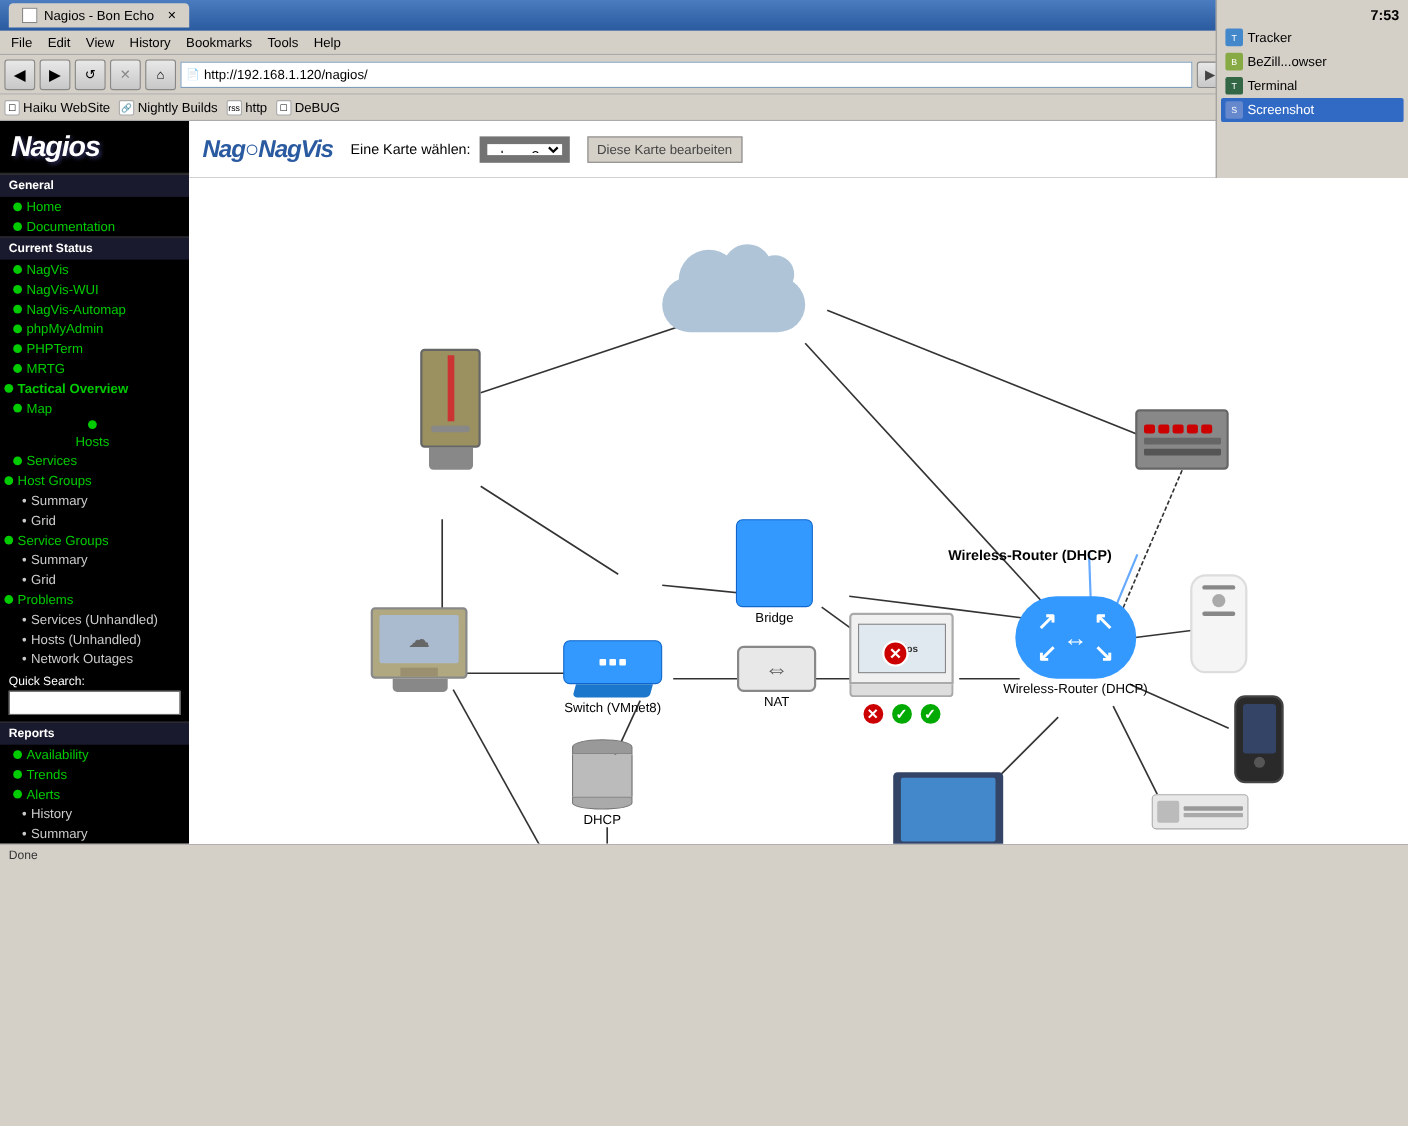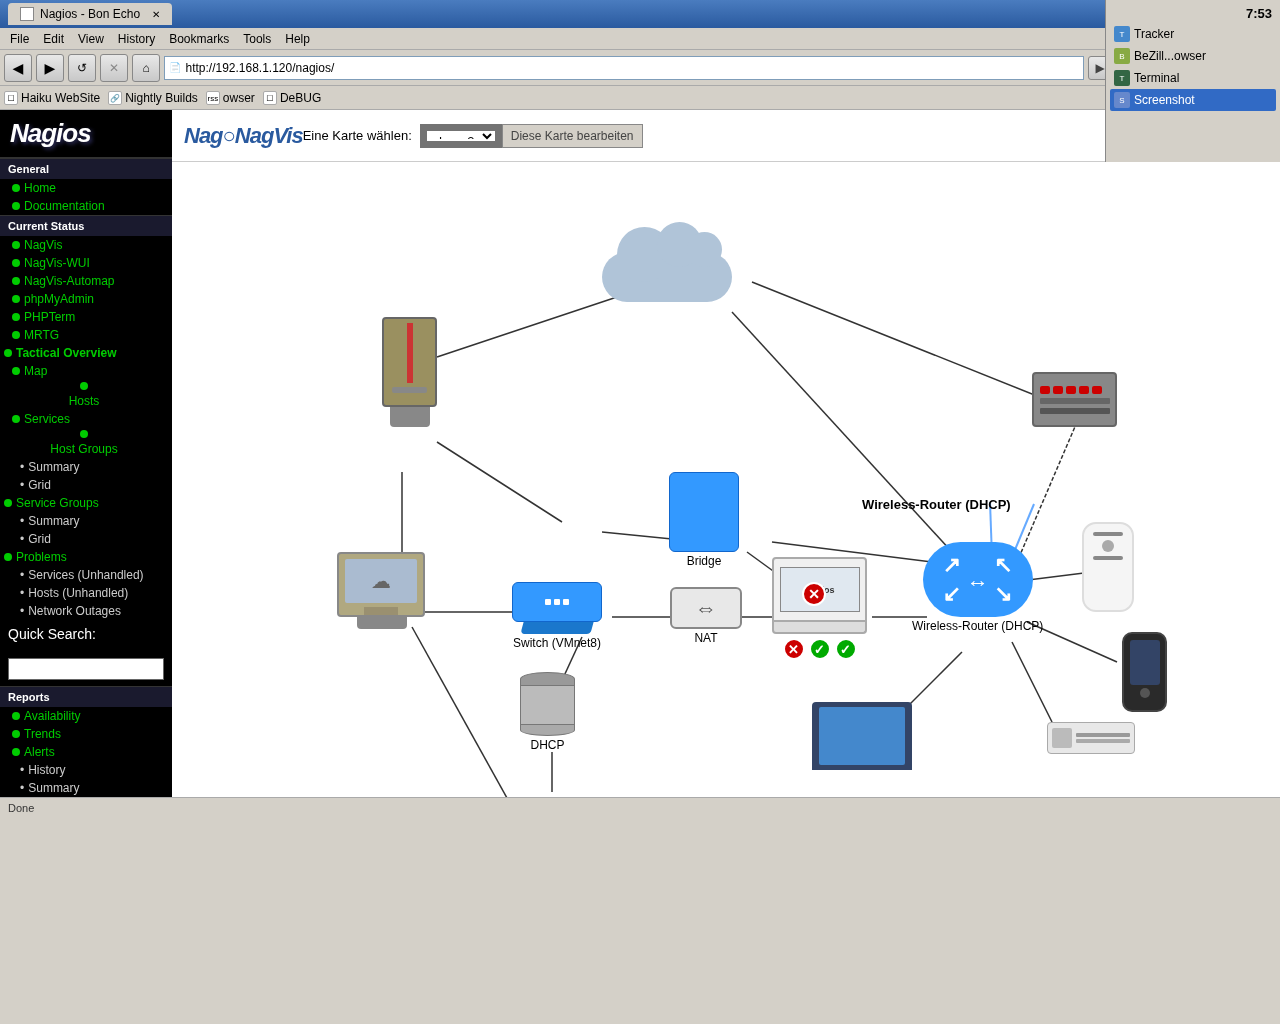--- a/index.html
+++ b/index.html
@@ -168,38 +168,38 @@
     }
     .sidebar-item .dot {
       width: 8px; height: 8px;
       border-radius: 50%;
       background: #00cc00;
       flex-shrink: 0;
     }
     .sidebar-item.no-dot { padding-left: 20px; color: #ccc; }
     .sidebar-item.no-dot:before { content: "• "; color: #ccc; }
     .quick-search { padding: 6px 8px; }
-    .quick-search label { color: white; font-size: 14px; display: block; margin-bottom: 16px; }
+    .quick-search label { color: white; font-size: 11px; display: block; margin-bottom: 2px; }
     .quick-search input { width: 100%; height: 22px; border: 1px solid #666; background: white; font-size: 11px; padding: 0 4px; }
 
     
     .content-area {
       flex: 1;
       background: white;
       display: flex;
       flex-direction: column;
       overflow: hidden;
     }
     .nagovis-header {
       background: white;
       border-bottom: 1px solid #ccc;
       padding: 8px 12px;
       display: flex;
       align-items: center;
-      gap: 0;
+      gap: 16px;
       height: 52px;
     }
     .nagovis-logo {
       font-size: 20px;
       font-weight: bold;
       color: #2a5a9f;
       letter-spacing: -1px;
     }
     .map-selector {
       display: flex; align-items: center; gap: 8px; font-size: 13px;
@@ -311,21 +311,21 @@
   <span class="bookmark">
     <span class="bm-icon">☐</span>
     <span>Haiku WebSite</span>
   </span>
   <span class="bookmark">
     <span class="bm-icon">🔗</span>
     <span>Nightly Builds</span>
   </span>
   <span class="bookmark">
     <span class="bm-icon">rss</span>
-    <span>owser</span>
+    <span>http</span>
   </span>
   <span class="bookmark">
     <span class="bm-icon">☐</span>
     <span>DeBUG</span>
   </span>
 </div>
 
 <div class="right-panel">
   <div class="time">7:53</div>
   <div class="app-item">
@@ -400,21 +400,21 @@
       </div>
     <div class="sidebar-item" style="padding-left:4px;flex-direction:column;">
         <div class="dot"></div>
         <span>Hosts</span>
       </div>
     <div class="sidebar-item">
         <div class="dot"></div>
         <span>Services</span>
       </div>
 
-    <div class="sidebar-item" style="padding-left:4px;flex-direction:column;">
+    <div class="sidebar-item" style="padding-left:4px;">
         <div class="dot"></div>
         <span>Host Groups</span>
       </div>
     <div class="sidebar-item no-dot">
         <span>Summary</span>
       </div>
     <div class="sidebar-item no-dot">
         <span>Grid</span>
       </div>
 

